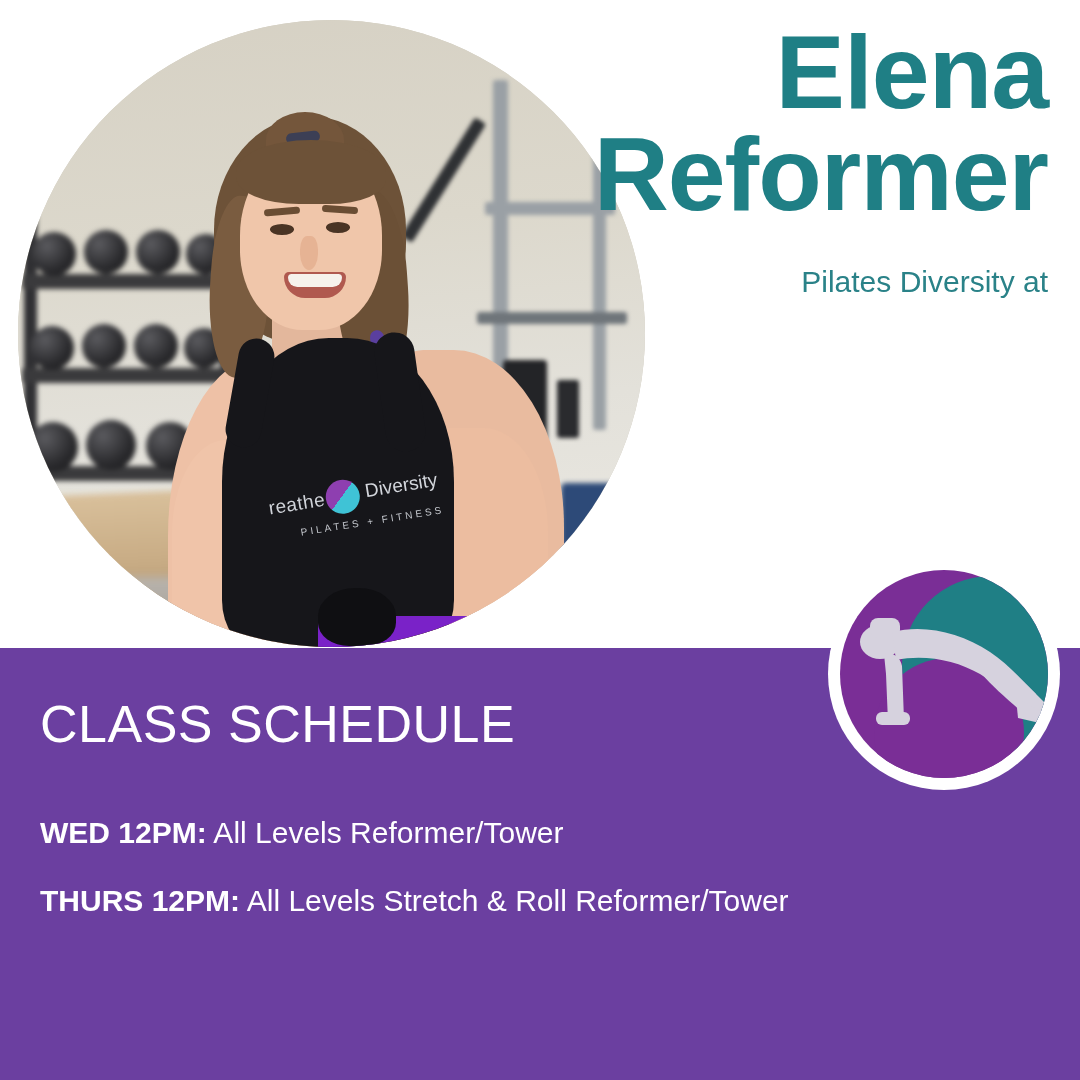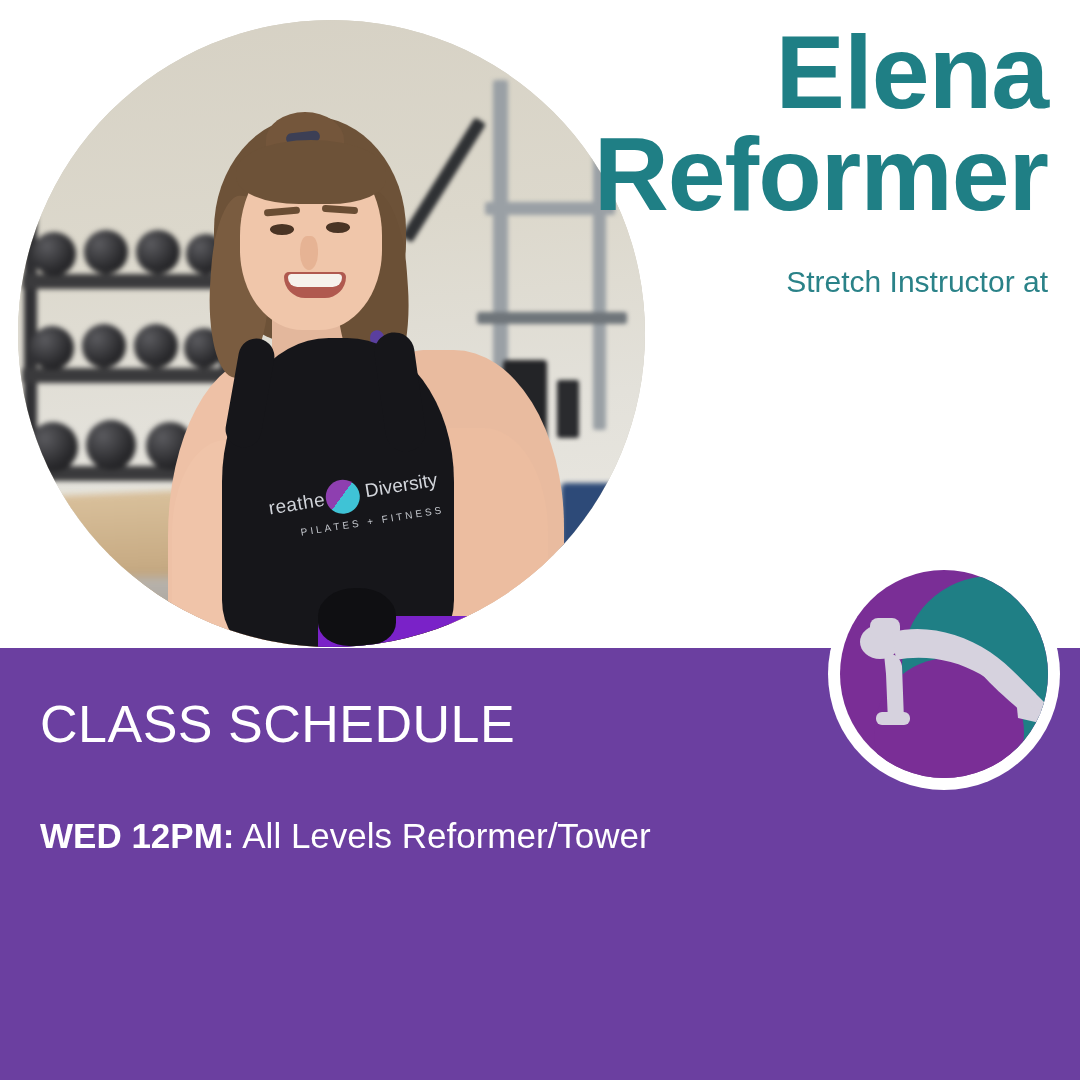--- a/index.html
+++ b/index.html
@@ -412,21 +412,21 @@
     text-align: right;
   }
   .schedule-rows {
     position: absolute;
     left: 40px;
     top: 818px;
     width: 1010px;
   }
   .schedule-row {
     color: #ffffff;
-    font-size: 35px;
+    font-size: 30px;
     line-height: 1.0;
     margin-bottom: 38px;
     white-space: nowrap;
     font-family: "Liberation Sans", sans-serif;
   }
   .schedule-row .slot {
     font-weight: 700;
   }
   .schedule-row .desc {
     font-weight: 400;
@@ -552,27 +552,30 @@
         </div>
       </div>
     </div>
   </div>
 
   <div class="name-block">
     <span class="name-line">Elena</span>
     <span class="name-line">Reformer</span>
   </div>
   <div class="role-block">
-    <span class="role-line">Stretch Instructor at</span>
+    <span class="role-line">Pilates Diversity at</span>
   </div>
 
   <div class="schedule-title">CLASS SCHEDULE</div>
   <div class="schedule-rows">
     <div class="schedule-row">
       <span class="slot">WED 12PM:</span><span class="desc"> All Levels Reformer/Tower</span>
+    </div>
+    <div class="schedule-row">
+      <span class="slot">THURS 12PM:</span><span class="desc"> All Levels Stretch &amp; Roll Reformer/Tower</span>
     </div>
   </div>
 
   <div class="logo-badge">
     <div class="logo-ring"></div>
     <div class="logo-disc">
       <div class="logo-teal"></div>
       <div class="logo-swoop"></div>
       <svg class="logo-figure" viewBox="0 0 208 208">
         <g fill="#D6D2DE">

